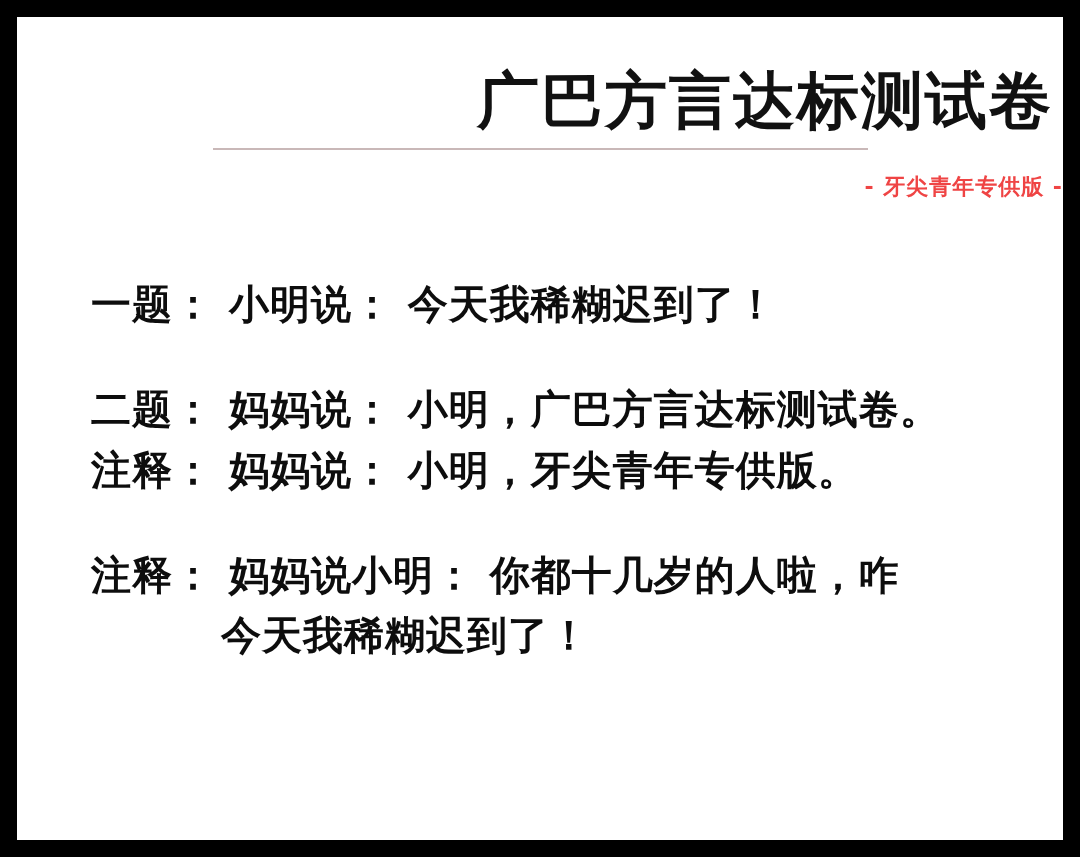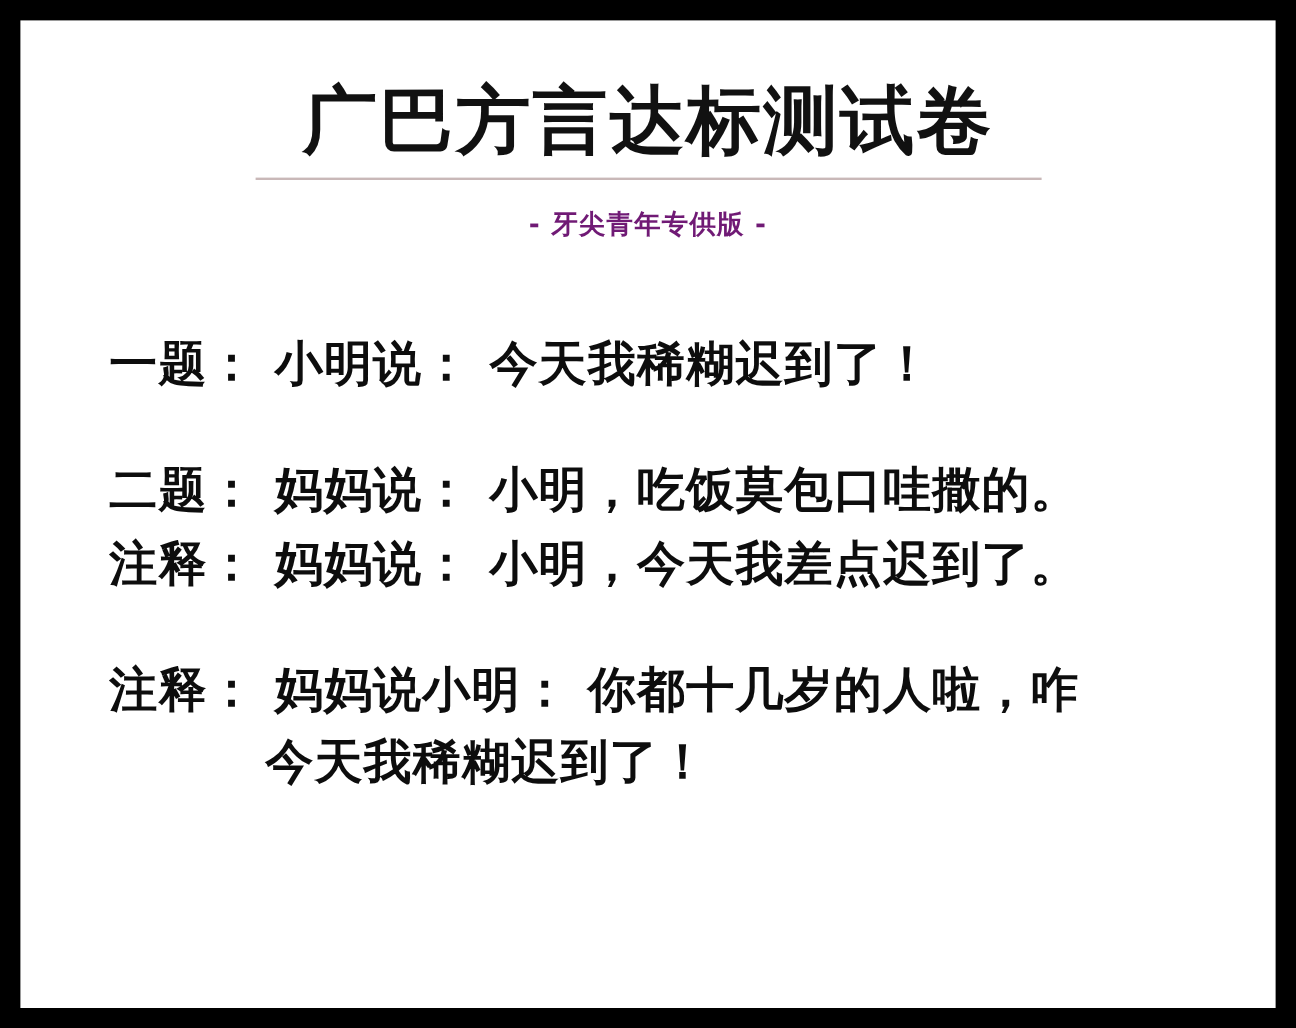--- a/index.html
+++ b/index.html
@@ -16,21 +16,21 @@
   .page {
     position: absolute;
     left: 17px;
     top: 17px;
     width: 1046px;
     height: 823px;
     background: #ffffff;
     box-sizing: border-box;
   }
   .title-block {
-    text-align: center;
+    text-align: right;
     padding-top: 48px;
   }
   .title {
     font-size: 62px;
     font-weight: 800;
     letter-spacing: 2px;
     color: #111111;
     line-height: 1.15;
     display: inline-block;
     padding: 0 10px 12px 10px;
@@ -38,21 +38,21 @@
   .title-rule {
     width: 655px;
     height: 2px;
     background: #c9b8b8;
     margin: 0 auto;
   }
   .subtitle {
     margin-top: 22px;
     font-size: 22px;
     font-weight: 700;
-    color: #701a75;
+    color: #ef4444;
     letter-spacing: 1px;
   }
   .body-block {
     margin-top: 72px;
     padding-left: 74px;
     padding-right: 40px;
   }
   .qa-group {
     margin-bottom: 44px;
   }
@@ -82,22 +82,22 @@
     <div class="subtitle">- 牙尖青年专供版 -</div>
   </div>
 
   <div class="body-block">
 
     <div class="qa-group">
       <div class="line">一题： 小明说： 今天我稀糊迟到了！</div>
     </div>
 
     <div class="qa-group">
-      <div class="line">二题： 妈妈说： 小明，吃饭莫包口哇撒的。</div>
-      <div class="line">注释： 妈妈说： 小明，今天我差点迟到了。</div>
+      <div class="line">二题： 妈妈说： 小明，广巴方言达标测试卷。</div>
+      <div class="line">注释： 妈妈说： 小明，牙尖青年专供版。</div>
     </div>
 
     <div class="qa-group">
       <div class="line">注释： 妈妈说小明： 你都十几岁的人啦，咋</div>
       <div class="line indent">今天我稀糊迟到了！</div>
     </div>
 
   </div>
 </div>
 

